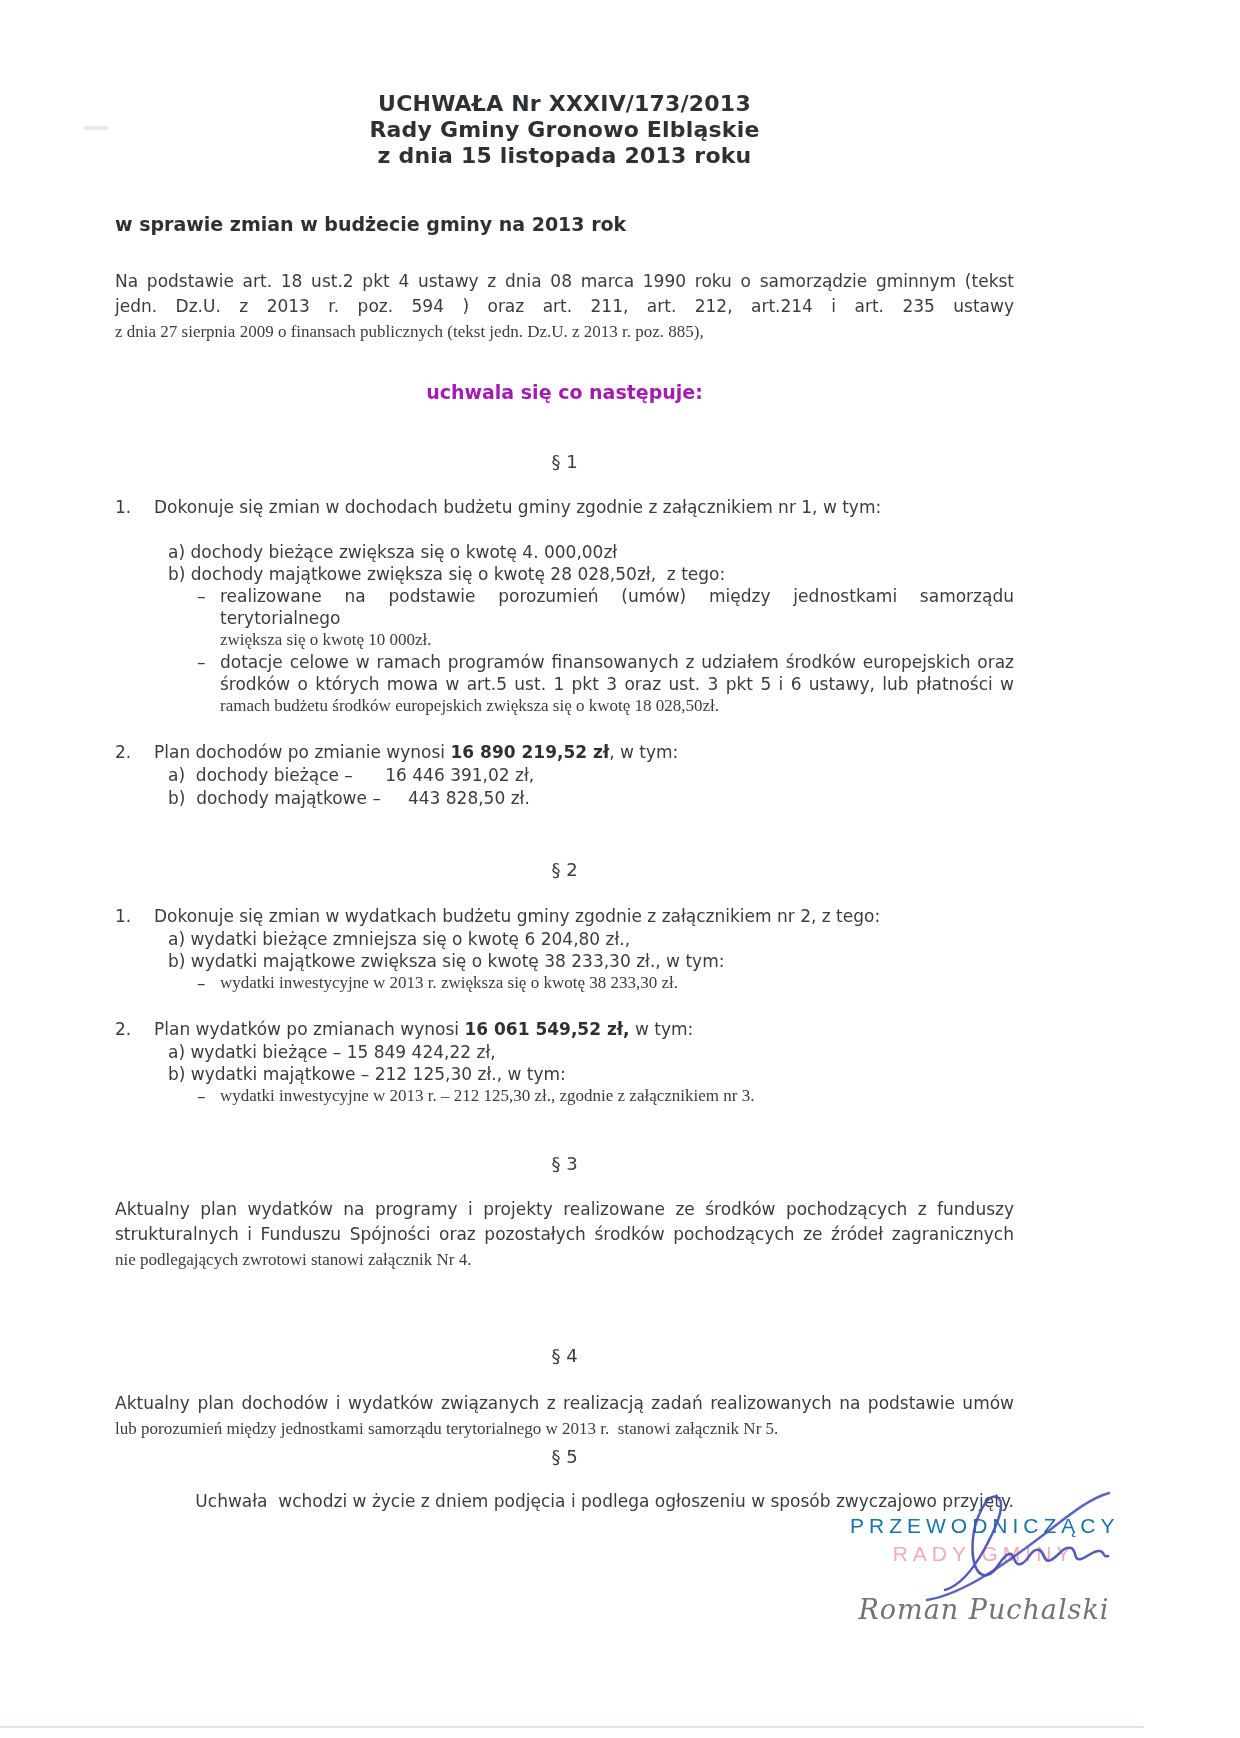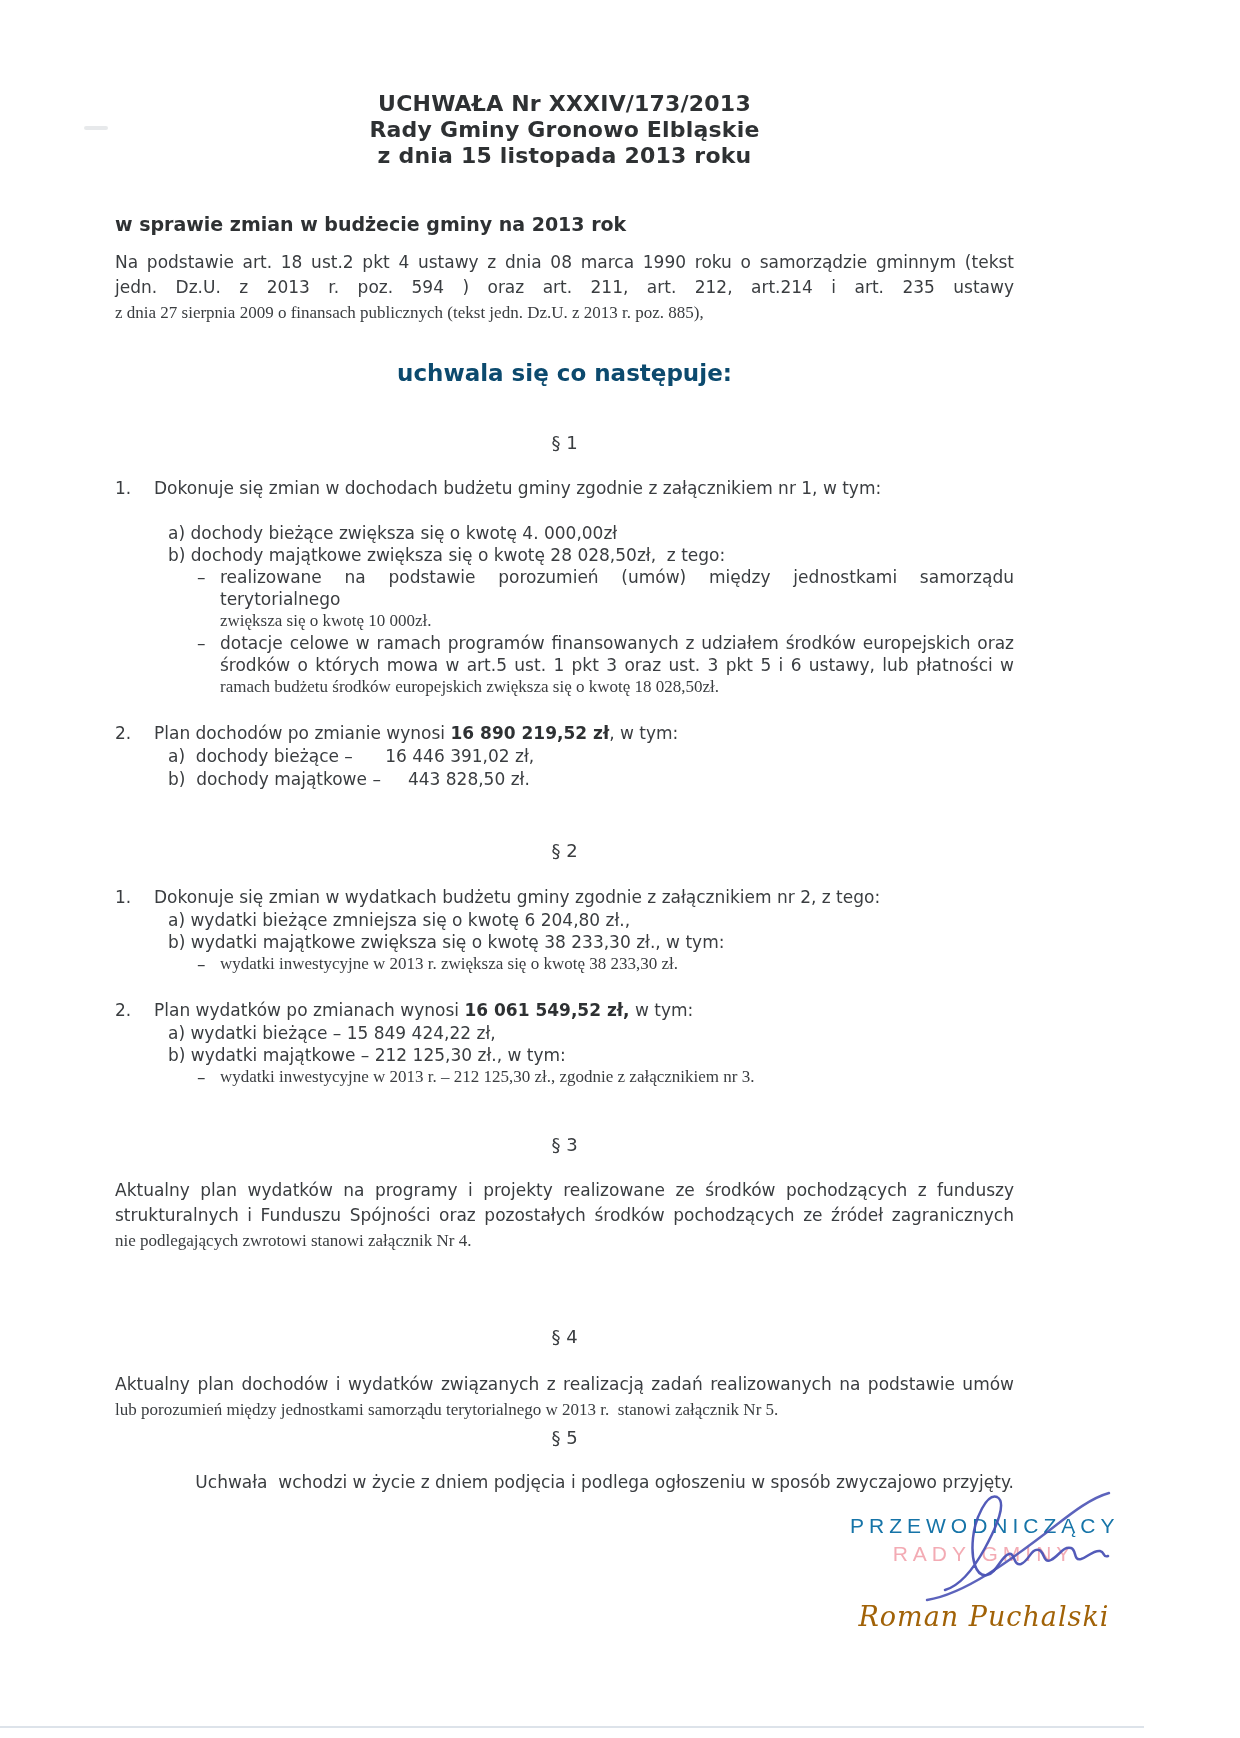--- a/index.html
+++ b/index.html
@@ -5,25 +5,25 @@
   html,body { margin:0; padding:0; background:#ffffff; }
   .page {
     position:relative; width:1144px; height:1738px; background:#ffffff;
     font-family:"DejaVu Sans","Liberation Sans",sans-serif;
     color:#3a3d40; overflow:hidden;
   }
   .content { padding:91px 130px 0 115px; }
   .center-col { text-align:center; }
   .doc-header { font-size:22px; font-weight:bold; line-height:26px; color:#2e3133; letter-spacing:0.2px; }
   .subject { margin-top:43px; font-size:19px; font-weight:bold; line-height:25px; color:#2e3133; }
-  .legal-basis { margin-top:13px; font-size:17px; line-height:25px; }
+  .legal-basis { margin-top:32px; font-size:17px; line-height:25px; }
   .jl { text-align:justify; text-align-last:justify; }
   .ll { text-align:left;font-family:Liberation Serif, serif; }
   .pre { white-space:pre-wrap; }
-  .enacting { margin-top:36px; font-size:23px; font-weight:bold; line-height:25px; color:#0c4a6e; }
+  .enacting { margin-top:36px; font-size:19px; font-weight:bold; line-height:25px; color:#a21caf; }
   .mark { font-size:18px; line-height:25px; }
   .mt-s1 { margin-top:44px; }
   .mt-s2 { margin-top:47px; }
   .mt-s3 { margin-top:44px; }
   .mt-s4 { margin-top:71px; }
   .mt-s5 { margin-top:3px; }
   .num-item { display:flex; font-size:17px; }
   .num { width:39px; flex:0 0 39px; }
   .num-text { flex:1; }
   .i1-s1 { margin-top:21px; line-height:25px; }
@@ -36,21 +36,21 @@
   .first-sub { margin-top:21px; }
   .dash-item { display:flex; margin-left:82px; font-size:17px; line-height:22px; }
   .dash { width:23px; flex:0 0 23px; }
   .dash-text { flex:1; }
   .sect-para { margin-top:21px; font-size:17px; line-height:25px; }
   .sect-para4 { margin-top:23px; }
   .final-para { margin-top:20px; font-size:17px; line-height:25px;text-align:right; }
   .stamp-line1, .stamp-line2, .stamp-name { position:absolute; left:850px; width:268px; text-align:center; }
   .stamp-line1 { top:1514px; font-size:21px; letter-spacing:5px; color:#0369a1; opacity:.92; font-family:"Liberation Sans",sans-serif; }
   .stamp-line2 { top:1542px; font-size:21px; letter-spacing:5px; color:#f2a0aa; opacity:.88; font-family:"Liberation Sans",sans-serif; }
-  .stamp-name { top:1594px; font-size:27px; font-style:italic; color:#a16207; font-family:"DejaVu Serif","Liberation Serif",serif; letter-spacing:1px;margin-top:7px; }
+  .stamp-name { top:1594px; font-size:27px; font-style:italic; color:#737373; font-family:"DejaVu Serif","Liberation Serif",serif; letter-spacing:1px; }
   .signature-svg { position:absolute; left:915px; top:1488px; width:212px; height:116px; }
   .artifact-top { position:absolute; left:84px; top:126px; width:24px; height:4px; background:#d3d7db; opacity:.55; border-radius:2px; }
   .artifact-right { position:absolute; left:1234px; top:242px; width:3px; height:18px; background:#cfd4d9; opacity:.6; }
   .scan-bottom-line { position:absolute; left:0; top:1726px; width:1240px; height:2px; background:#dde3ea; }
 </style>
 </head>
 <body>
 
 <div class="page">
   <div class="artifact-top"></div>

